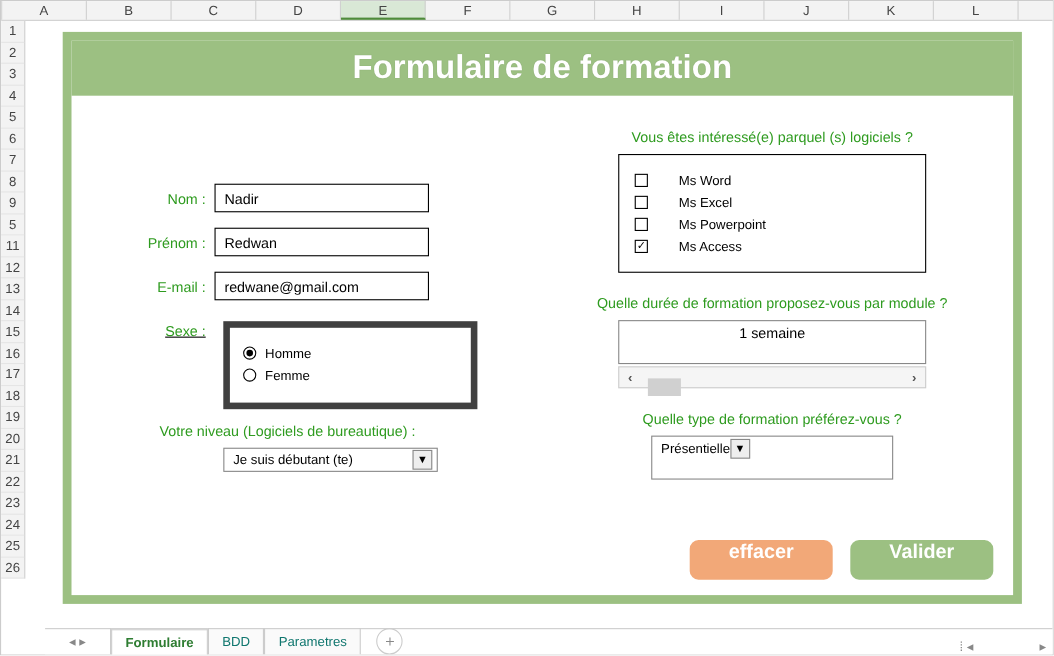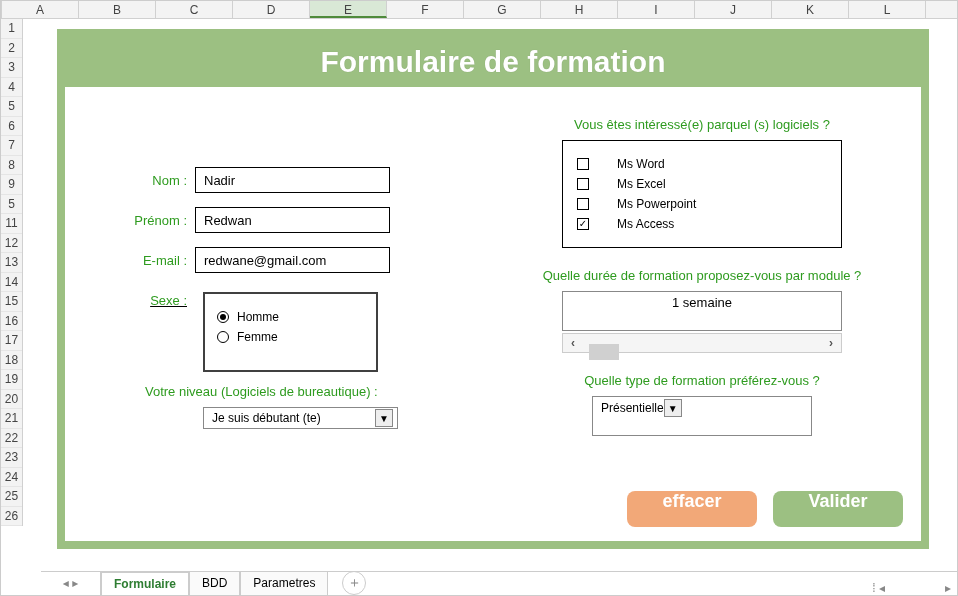--- a/index.html
+++ b/index.html
@@ -24,21 +24,21 @@
   .title-bar span { font-size:30px; font-weight:bold; color:#fff; text-shadow:0 0 1px rgba(0,0,0,.2); }
 
   .cols { display:flex; height:calc(100% - 50px); }
   .colL { width:50%; padding:80px 20px 20px 20px; position:relative; }
   .colR { width:50%; padding:30px 20px 20px 10px; position:relative; }
 
   .frow { display:flex; align-items:center; margin-bottom:14px; }
   .frow .lab { width:110px; text-align:right; color:#2e9b1f; font-size:13px; padding-right:8px; }
   .frow .inp { flex:0 0 195px; height:26px; border:1px solid #000; padding:4px 8px; font-size:13px; background:#fff; }
 
-  .sex-box { margin-left:118px; width:175px; height:80px; border:2px solid #404040; padding:10px 12px; }
+  .sex-box { margin-left:118px; width:231px; height:80px; border:6px solid #404040; padding:10px 12px; }
   .sex-row { display:flex; align-items:center; margin:6px 0; font-size:12px; }
   .radio { width:12px; height:12px; border:1px solid #000; border-radius:50%; margin-right:8px; display:inline-flex; align-items:center; justify-content:center; }
   .radio.checked::after { content:""; width:6px; height:6px; background:#000; border-radius:50%; }
 
   .lvl-label { color:#2e9b1f; font-size:13px; text-align:left; margin:12px 0 8px 60px; }
   .select { margin-left:118px; width:195px; height:22px; border:1px solid #888; background:#fff; display:flex; align-items:center; justify-content:space-between; padding:0 4px 0 8px; font-size:12px; }
   .select .btn { width:18px; height:18px; border:1px solid #888; background:#eee; display:flex; align-items:center; justify-content:center; font-size:10px; }
 
   .q-label { color:#2e9b1f; font-size:13px; text-align:center; margin-bottom:8px; }
   .soft-box { width:280px; margin:0 auto 20px; border:1px solid #000; padding:10px 14px; }
@@ -57,21 +57,21 @@
   .type-sel .btn { width:18px; height:18px; border:1px solid #888; background:#eee; display:flex; align-items:center; justify-content:center; font-size:10px; }
 
   .actions { position:absolute; bottom:14px; right:18px; display:flex; gap:16px; }
   .pill { width:130px; height:36px; border-radius:8px; display:flex; align-items:flex-start; justify-content:center; font-size:18px; font-weight:bold; color:#fff; }
   .pill.erase { background:#f2a878; }
   .pill.valid { background:#9cc082; }
 
   
   .tabs { position:absolute; left:40px; bottom:0; right:0; height:24px; border-top:1px solid #ccc; background:#fff; display:flex; align-items:flex-end; font-size:12px; }
   .tabs .nav { width:60px; height:24px; display:flex; align-items:center; justify-content:center; gap:6px; color:#888; border-right:1px solid #ccc; }
-  .tabs .tab { padding:4px 12px; border:1px solid #ccc; border-bottom:none; color:#000000; background:#fafafa; margin-top:2px; }
+  .tabs .tab { padding:4px 12px; border:1px solid #ccc; border-bottom:none; color:#0f766e; background:#fafafa; margin-top:2px; }
   .tabs .tab.active { background:#fff; color:#2e7d32; font-weight:bold; border-bottom:1px solid #fff; position:relative; top:1px; }
   .tabs .add { width:24px; height:24px; display:flex; align-items:center; justify-content:center; color:#888; border:1px solid #ccc; border-radius:50%; margin-left:14px; font-size:14px; }
   .tabs .scroll { margin-left:auto; display:flex; align-items:center; gap:4px; color:#888; padding-right:6px; }
 </style>
 </head>
 <body>
 
 <div class="app">
 
   <div class="col-headers">

